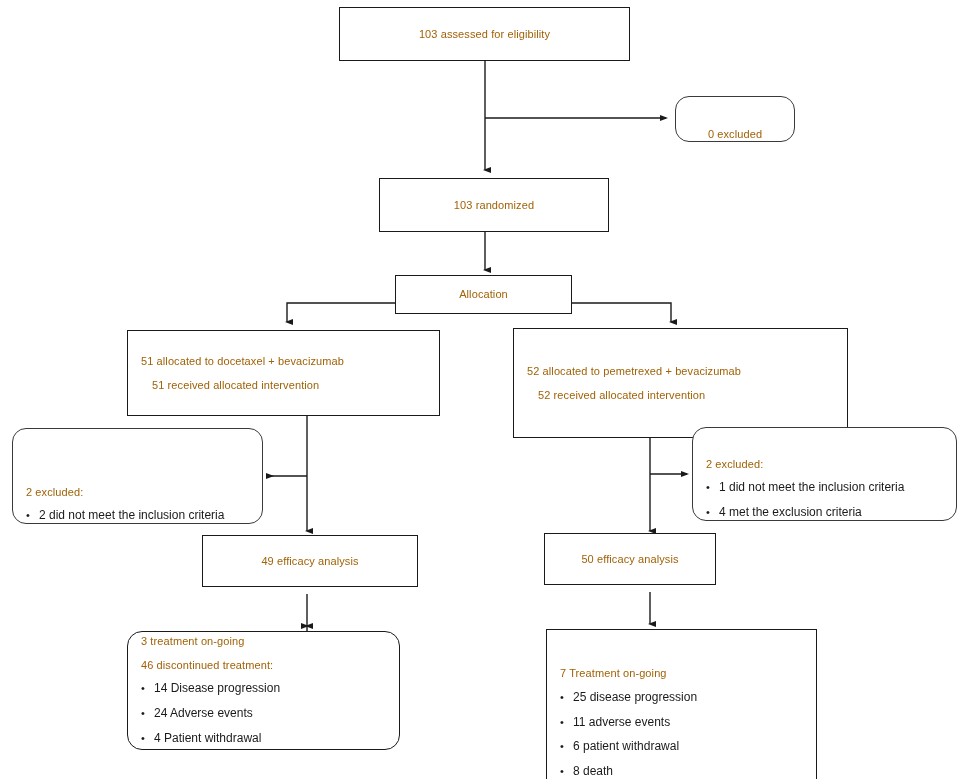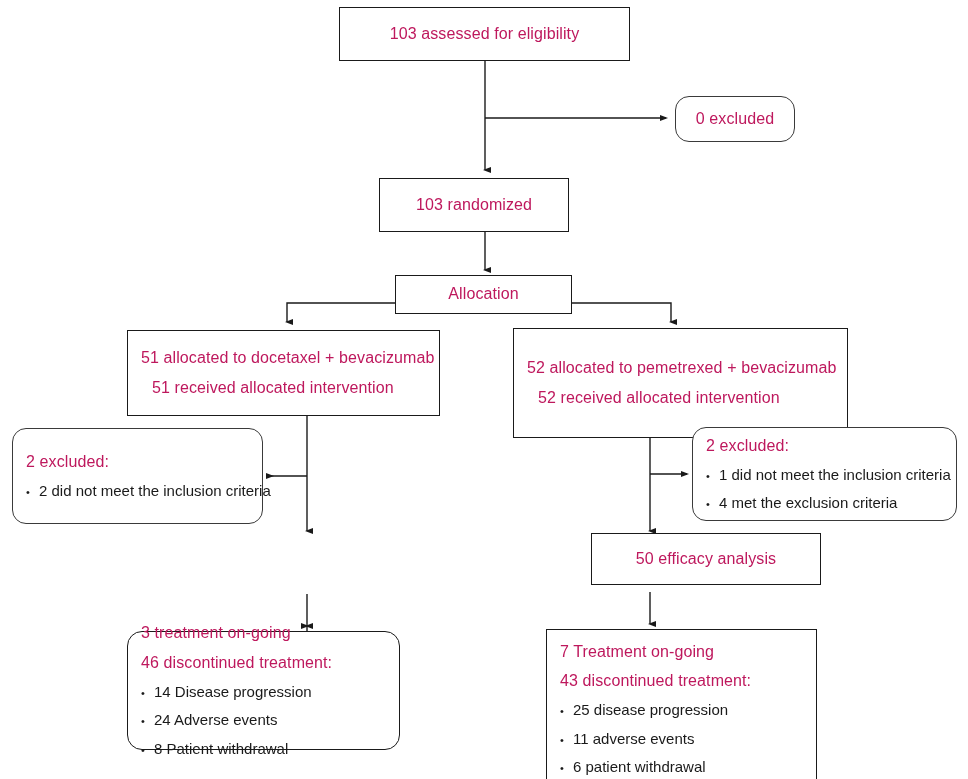--- a/index.html
+++ b/index.html
@@ -30,30 +30,31 @@
     box-sizing: border-box;
     border: 1.3px solid #1a1a1a;
     background: #ffffff;
     display: flex;
     flex-direction: column;
     justify-content: center;
   }
   .node-box.rounded {
     border-radius: 14px;
     border-color: #3a3a3a;
+    justify-content: flex-end;
   }
   .node-box.centered {
     align-items: center;
     text-align: center;
   }
   .node-text {
-    font-size: 16px;
+    font-size: 11px;
     line-height: 1.15;
     letter-spacing: 0.1px;
-    color: #be185d;
+    color: #a16207;
     white-space: nowrap;
   }
   .pad-left {
     padding-left: 13px;
   }
   .line-block {
     display: block;
     margin: 0;
   }
   .line-block + .line-block {
@@ -67,21 +68,21 @@
     align-items: baseline;
   }
   .bullet-dot {
     width: 13px;
     flex: 0 0 13px;
     font-size: 11px;
     line-height: 1;
     color: #1a1a1a;
   }
   .bullet-label {
-    font-size: 15px;
+    font-size: 12px;
     line-height: 1.15;
     white-space: nowrap;
   }
 </style>
 </head>
 <body>
 
 <div id="diagram-root">
 
   <svg class="flow-canvas" viewBox="0 0 968 779">
@@ -125,21 +126,21 @@
   </svg>
 
   <div class="node-box centered" style="left:339px; top:7px; width:291px; height:54px;">
     <span class="node-text">103 assessed for eligibility</span>
   </div>
 
   <div class="node-box centered rounded" style="left:675px; top:96px; width:120px; height:46px;">
     <span class="node-text">0 excluded</span>
   </div>
 
-  <div class="node-box centered" style="left:379px; top:178px; width:190px; height:54px;">
+  <div class="node-box centered" style="left:379px; top:178px; width:230px; height:54px;">
     <span class="node-text">103 randomized</span>
   </div>
 
   <div class="node-box centered" style="left:395px; top:275px; width:177px; height:39px;">
     <span class="node-text">Allocation</span>
   </div>
 
   <div class="node-box" style="left:127px; top:330px; width:313px; height:86px;">
     <span class="node-text line-block pad-left">51 allocated to docetaxel + bevacizumab</span>
     <span class="node-text line-block pad-left indented">51 received allocated intervention</span>
@@ -163,45 +164,47 @@
     <div class="line-block pad-left bullet-row">
       <span class="bullet-dot">•</span>
       <span class="bullet-label">1 did not meet the inclusion criteria</span>
     </div>
     <div class="line-block pad-left bullet-row">
       <span class="bullet-dot">•</span>
       <span class="bullet-label">4 met the exclusion criteria</span>
     </div>
   </div>
 
-
-  <div class="node-box centered" style="left:544px; top:533px; width:230px; height:52px;margin-left:47px;">
+  <div class="node-box centered" style="left:202px; top:535px; width:216px; height:52px;">
+    <span class="node-text">49 efficacy analysis</span>
+  </div>
+
+  <div class="node-box centered" style="left:544px; top:533px; width:172px; height:52px;">
     <span class="node-text">50 efficacy analysis</span>
   </div>
 
   <div class="node-box" style="left:127px; top:631px; width:273px; height:119px;border-radius:15px;">
     <span class="node-text line-block pad-left">3 treatment on-going</span>
     <span class="node-text line-block pad-left">46 discontinued treatment:</span>
     <div class="line-block pad-left bullet-row">
       <span class="bullet-dot">•</span>
       <span class="bullet-label">14 Disease progression</span>
     </div>
     <div class="line-block pad-left bullet-row">
       <span class="bullet-dot">•</span>
       <span class="bullet-label">24 Adverse events</span>
     </div>
     <div class="line-block pad-left bullet-row">
       <span class="bullet-dot">•</span>
-      <span class="bullet-label">8 Patient withdrawal</span>
+      <span class="bullet-label">4 Patient withdrawal</span>
     </div>
   </div>
 
   <div class="node-box" style="left:546px; top:629px; width:271px; height:188px;">
     <span class="node-text line-block pad-left">7 Treatment on-going</span>
-    <span class="node-text line-block pad-left">43 discontinued treatment:</span>
     <div class="line-block pad-left bullet-row">
       <span class="bullet-dot">•</span>
       <span class="bullet-label">25 disease progression</span>
     </div>
     <div class="line-block pad-left bullet-row">
       <span class="bullet-dot">•</span>
       <span class="bullet-label">11 adverse events</span>
     </div>
     <div class="line-block pad-left bullet-row">
       <span class="bullet-dot">•</span>

